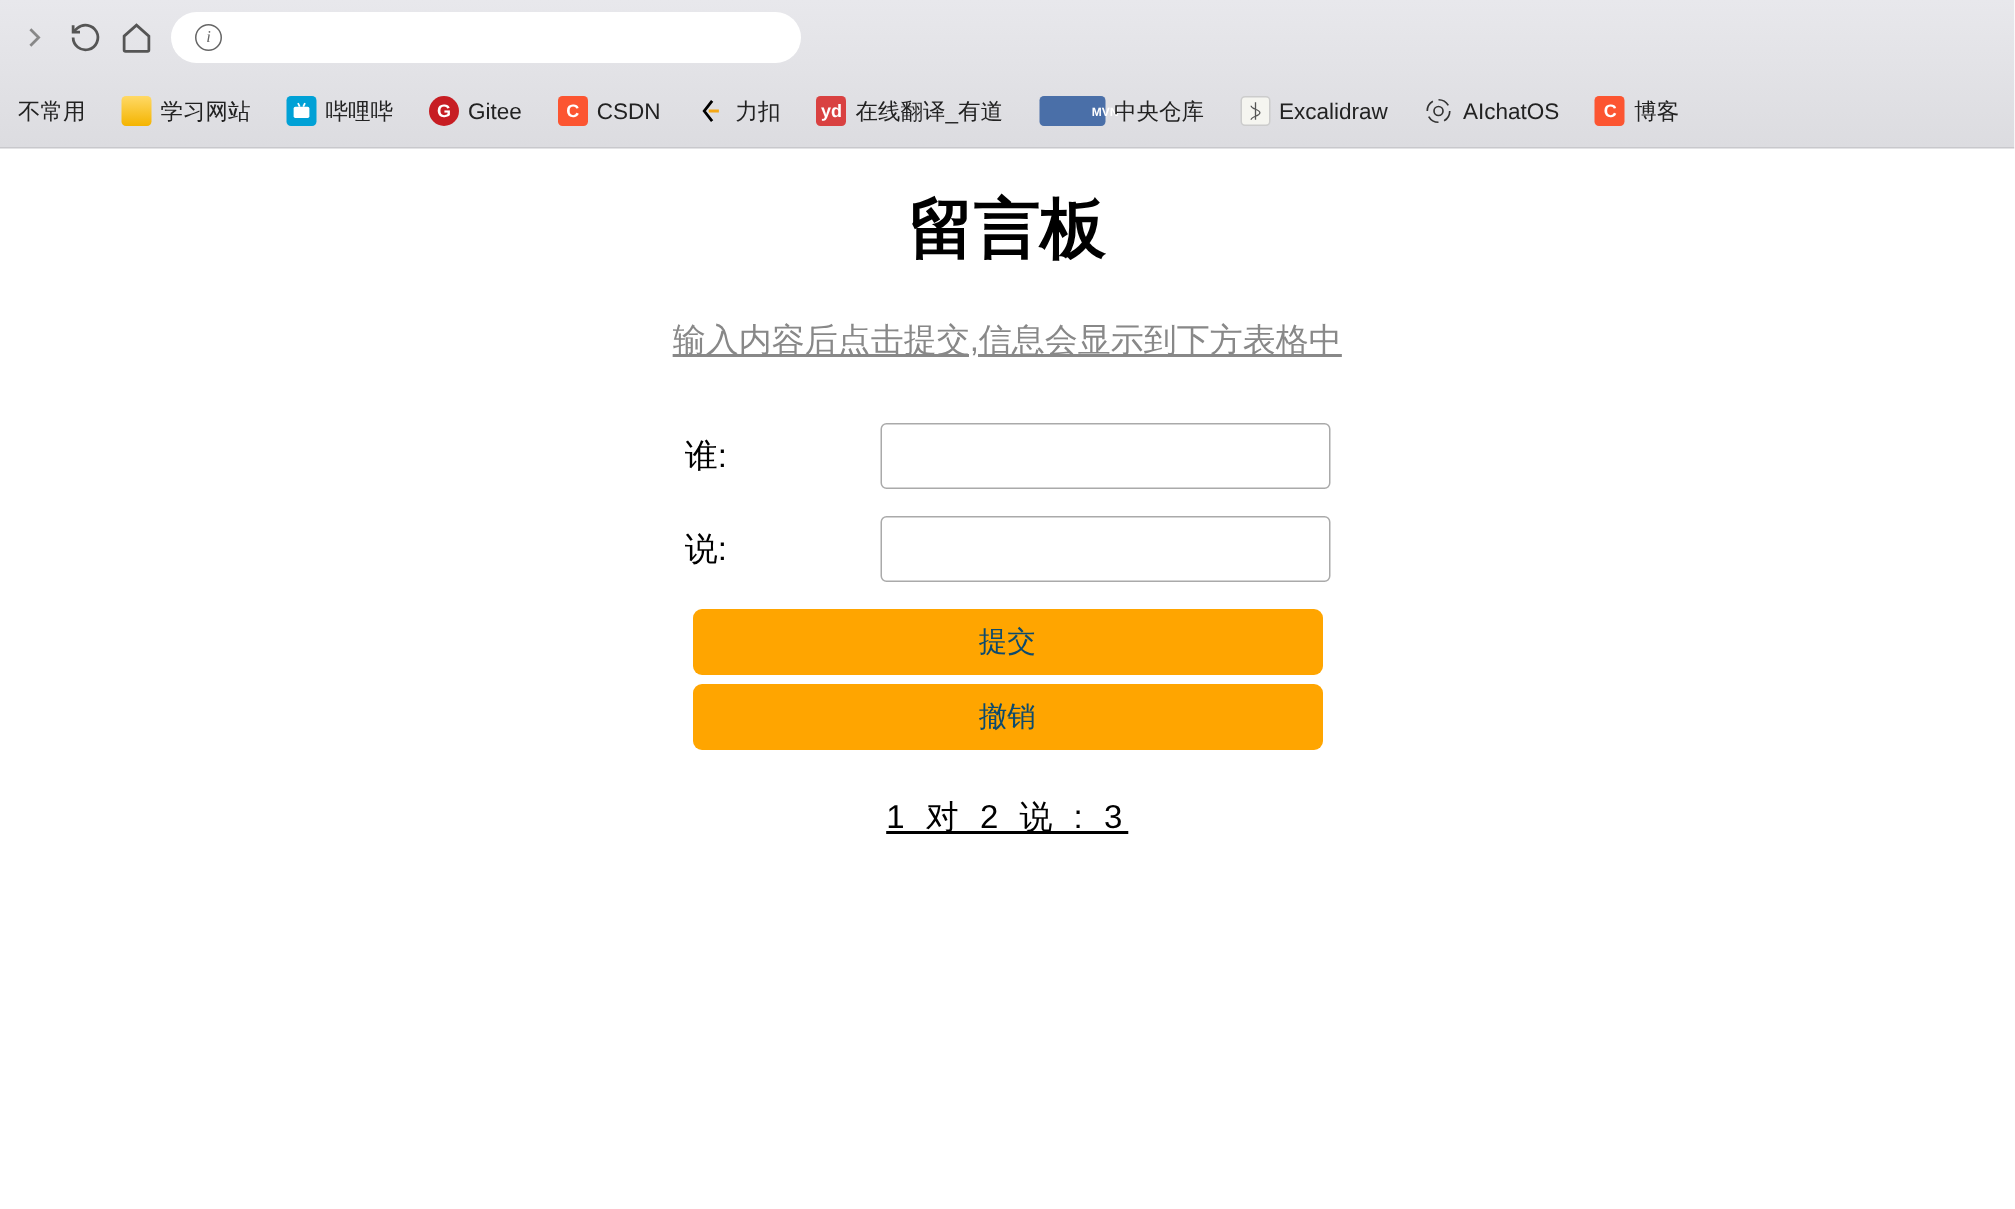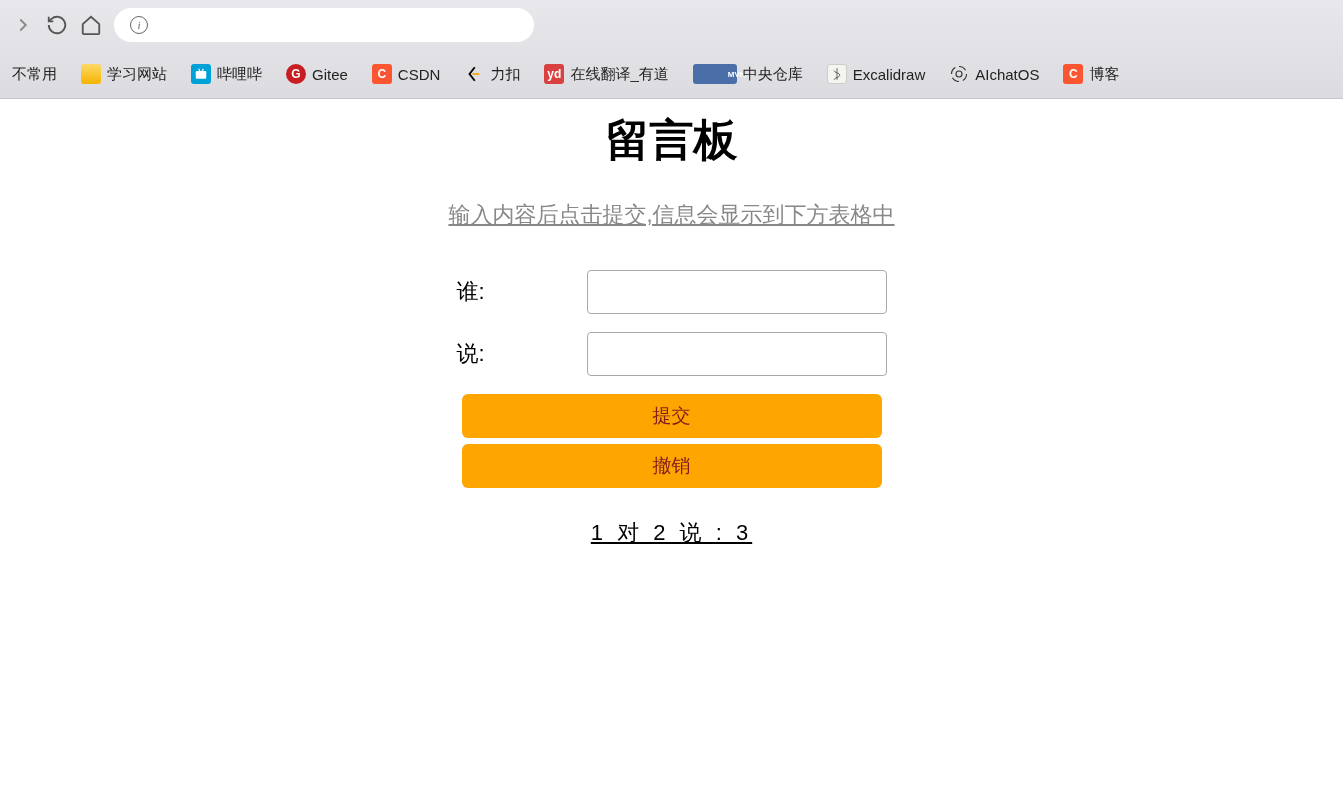--- a/index.html
+++ b/index.html
@@ -20,30 +20,30 @@
     .icon-gitee { background: #c71d23; border-radius: 50%; }
     .icon-csdn { background: #fc5531; }
     .icon-leetcode { background: transparent; }
     .icon-youdao { background: #d94141; }
     .icon-maven { background: #4a6fa8; font-size: 8px; padding-left: 44px; }
     .icon-excalidraw { background: #f5f5f0; border: 1px solid #ccc; }
     .icon-aichatos { background: transparent; color: #333; }
     .icon-blog { background: #fc5531; }
     
     
-    .page-content { padding-top: 12px; }
+    .page-content { padding-top: 24px; }
     .container { width: 620px; margin: 0 auto; text-align: center; }
     h1 { font-size: 44px; font-weight: bold; margin-bottom: 30px; }
     .subtitle { font-size: 22px; color: #888; margin-bottom: 40px; text-decoration: underline; }
     
     .form-row { display: flex; align-items: center; justify-content: center; margin-bottom: 18px; gap: 70px; }
     .form-label { font-size: 22px; width: 60px; text-align: left; }
     .form-input { width: 300px; height: 44px; border: 1px solid #aaa; border-radius: 4px; font-size: 16px; padding: 0 8px; }
     
-    .btn { width: 420px; height: 44px; background: #ffa500; color: #7f1d1d; border: none; border-radius: 6px; font-size: 19px; cursor: pointer; margin: 6px auto; display: block; }
+    .btn { width: 420px; height: 44px; background: #ffa500; color: #0c4a6e; border: none; border-radius: 6px; font-size: 19px; cursor: pointer; margin: 6px auto; display: block; }
     
     .messages { margin-top: 30px; text-decoration: underline; }
     .message-item { font-size: 22px; margin: 18px 0; letter-spacing: 4px; }
   </style>
 </head>
 <body>
 
 <div class="browser-chrome">
   <div class="nav-bar">
     <span class="nav-icon">

